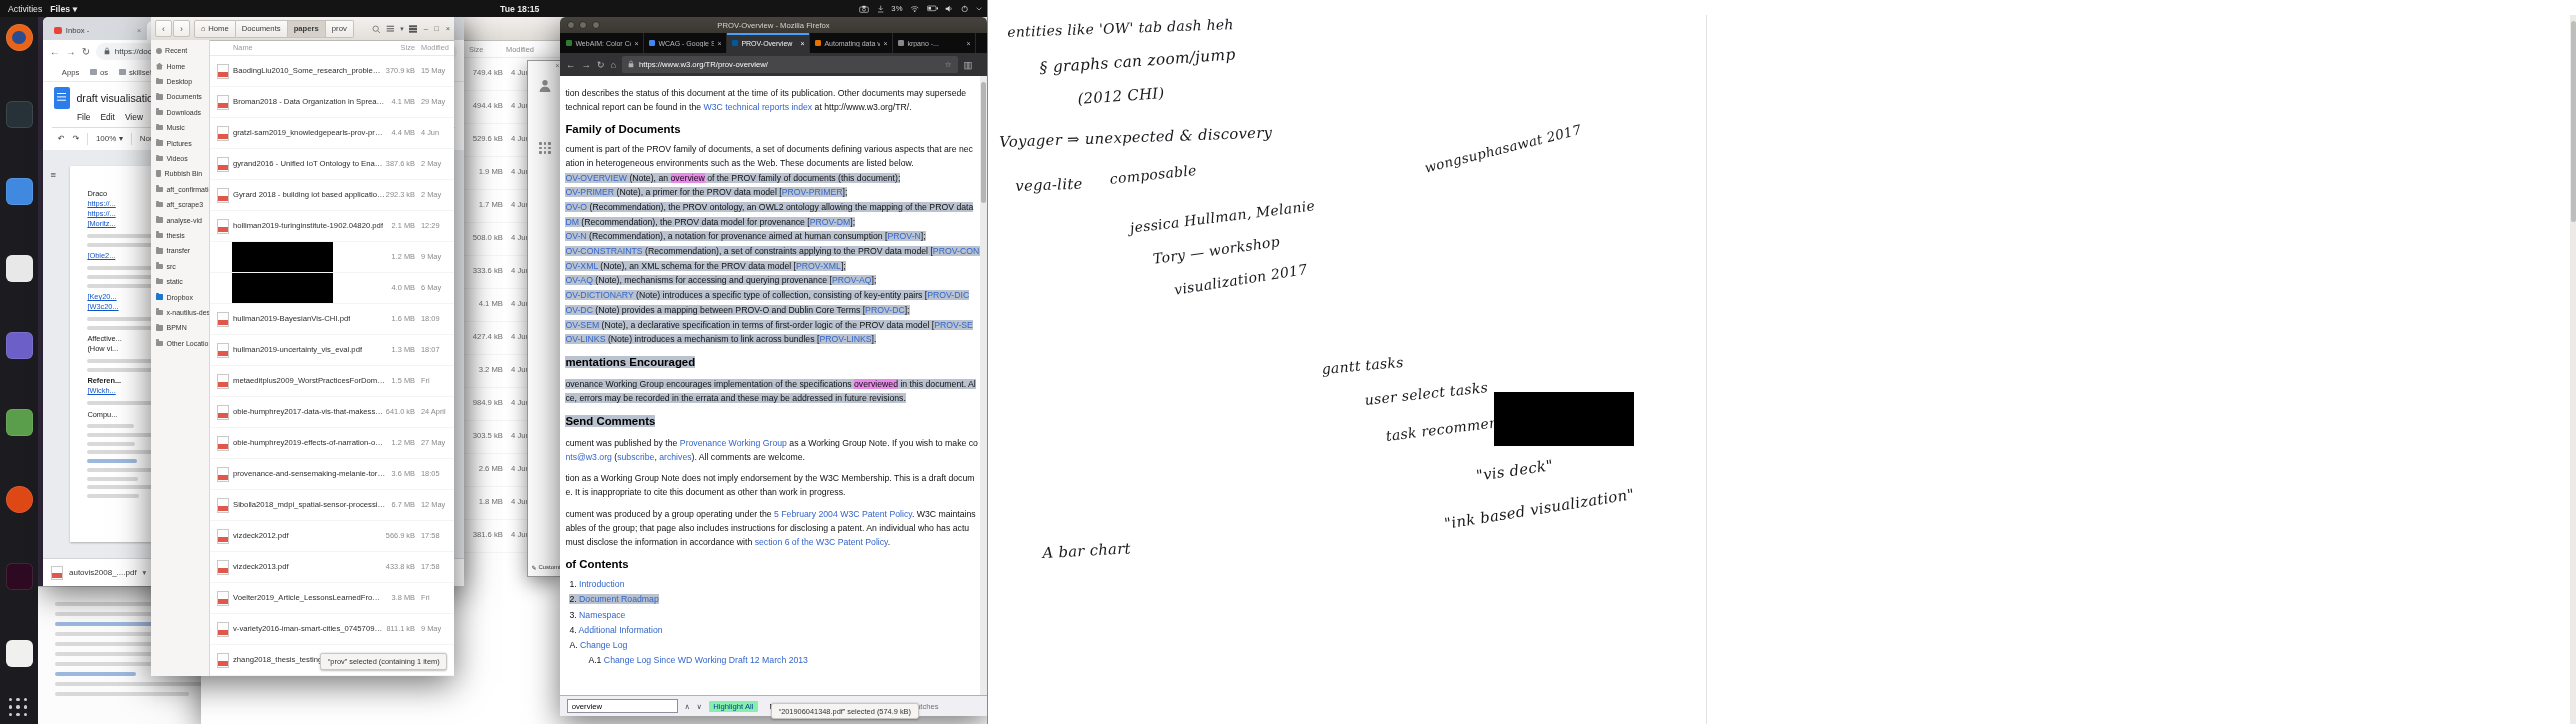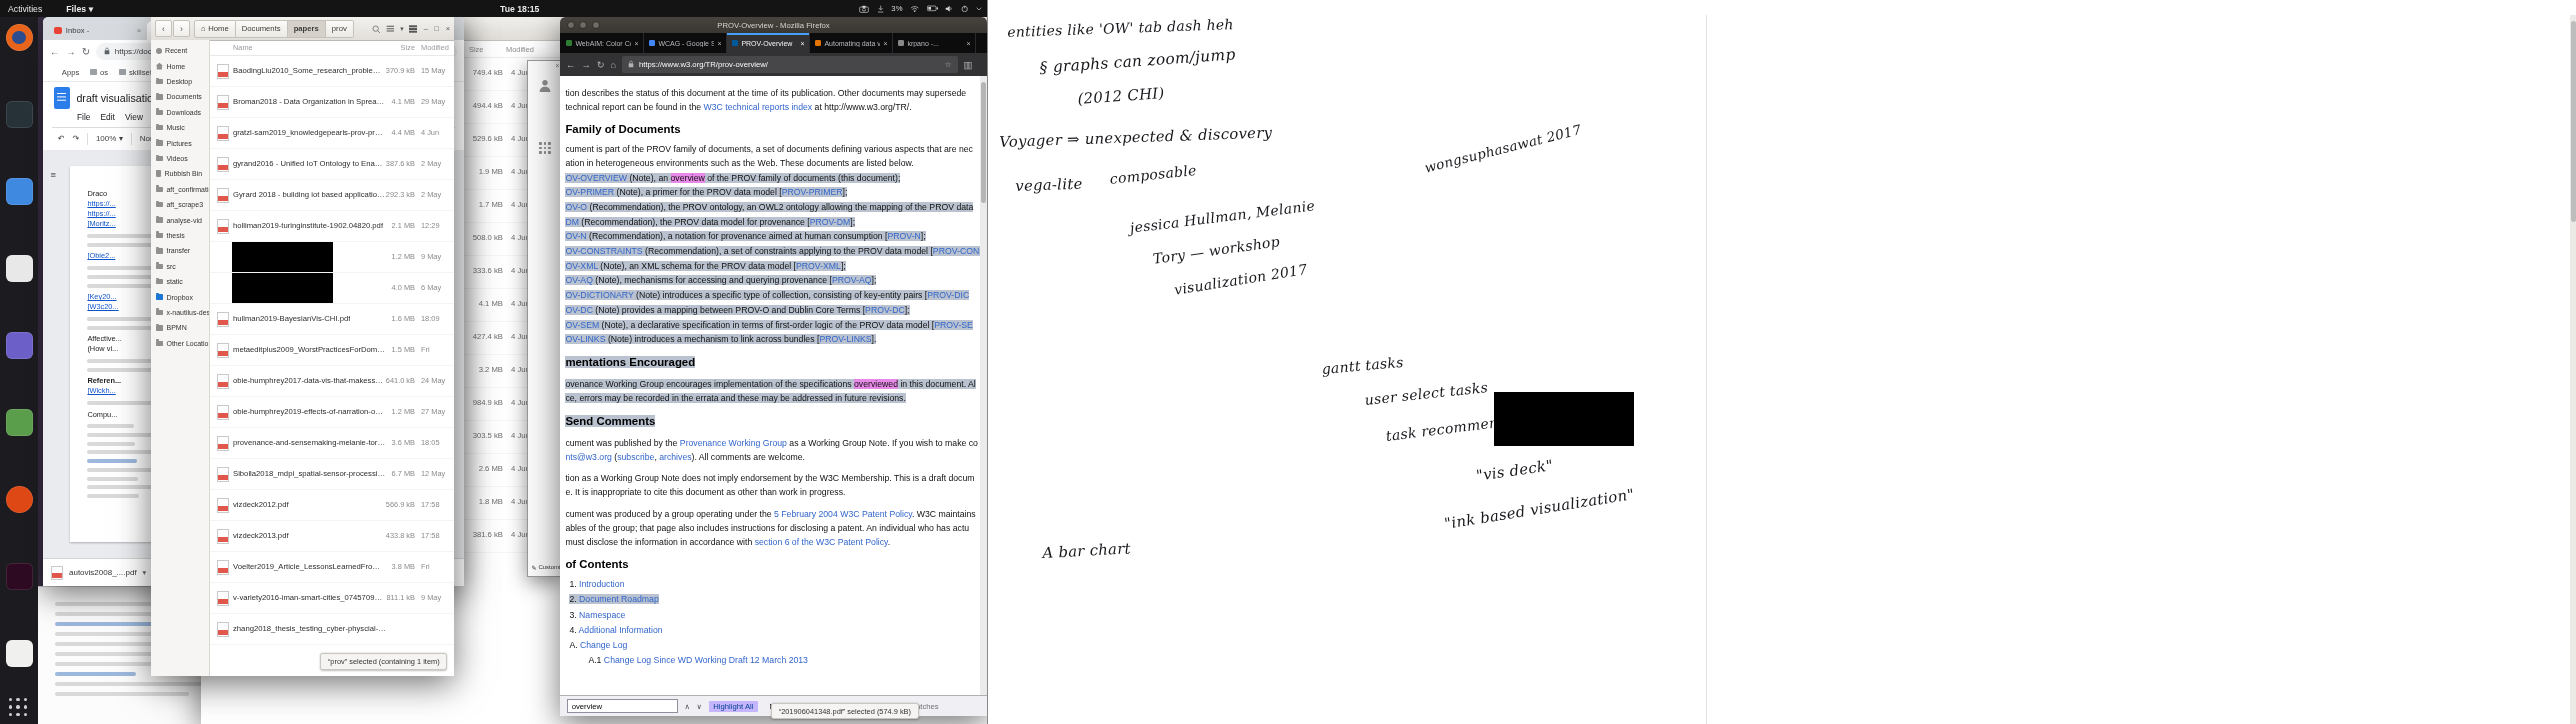--- a/index.html
+++ b/index.html
@@ -2,21 +2,21 @@
 <html style="font-size:10.7px"><head>
 <meta charset="utf-8">
 <style>
   html,body{margin:0;padding:0;background:#222;}
   .screen{position:relative;width:2576px;height:725px;overflow:hidden;background:#3a2f45;
           font-family:"Liberation Sans",sans-serif;}
 
   
   .topbar{position:absolute;left:0;top:0;width:987px;height:17.4px;background:#141414;color:#e8e8e8;
           font-size:8.7px;display:flex;align-items:center;z-index:50;}
-  .tb-left{display:flex;gap:24px;padding-left:8px;align-items:center;}
+  .tb-left{display:flex;gap:8px;padding-left:8px;align-items:center;}
   .tb-appmenu{display:flex;gap:2.7px;align-items:center;font-weight:bold;}
   .tb-clock{position:absolute;left:500px;font-weight:bold;}
   .tb-right{position:absolute;right:5.4px;display:flex;gap:7.4px;align-items:center;height:17.4px;}
   .tbi{display:flex;align-items:center;}
   .tbi-label{font-size:7.7px;color:#d8d8d8;}
 
   
   .dock{position:absolute;left:0;top:17.4px;width:38px;height:707px;background:rgba(26,26,30,.95);z-index:40;}
   .dock-icon{width:27px;height:27px;margin:6.7px auto 0;border-radius:6px;box-shadow:inset 0 0 0 0.7px rgba(255,255,255,.15);}
   .dock-icon{margin-bottom:50px;}
@@ -179,21 +179,21 @@
   .gap{margin-top:7.4px;}
   .sel-span{background:#b9c2ce;}
   .lnk{color:#3366cc;}
   .hl{background:#e789e7;}
   .fx-find{position:absolute;left:0;right:0;bottom:0;height:20px;background:#f0f0f4;border-top:0.7px solid #b1b1b3;
            display:flex;align-items:center;gap:6.7px;padding:0 6.7px;font-size:7.7px;color:#0c0c0d;}
   .find-input{width:101px;height:12px;border:0.7px solid #8f8f9d;background:#fff;font-size:7.7px;padding:0 4px;
               font-family:"Liberation Sans",sans-serif;}
   .find-chev{color:#4a4a4f;font-size:7.4px;}
   .find-toggle{padding:1.3px 4.7px;border-radius:1.3px;}
-  .find-toggle.on{background:#c4b5fd;color:#054096;}
+  .find-toggle.on{background:#86efac;color:#054096;}
   .find-matches{color:#737373;}
 
   
   .xournal{position:absolute;left:987px;top:0;width:1589px;height:725px;background:#fff;z-index:30;
            border-left:0.7px solid #888;}
   .xj-toolbar{height:14.8px;background:#d9d5d0;border-bottom:0.7px solid #aca8a2;display:flex;align-items:center;
               gap:4px;padding:0 4px;font-size:7.4px;color:#2e2e2e;position:relative;}
   .xj-spin{width:20px;height:10px;background:#fff;border:0.7px solid #9a968f;display:flex;align-items:center;
            justify-content:center;font-size:6.7px;}
   .xj-arrows{display:flex;flex-direction:column;font-size:4px;line-height:4px;color:#555;}
@@ -672,29 +672,35 @@
               <span class="f-mod" data-name="file-modified">6 May</span>
             </div>
             <div class="f-row" data-name="file-row">
               <span class="f-pdf" data-name="pdf-file-icon"></span>
               <span class="f-name" data-name="file-name">hullman2019-BayesianVis-CHI.pdf</span>
               <span class="f-size" data-name="file-size">1.6 MB</span>
               <span class="f-mod" data-name="file-modified">18:09</span>
             </div>
             <div class="f-row" data-name="file-row">
               <span class="f-pdf" data-name="pdf-file-icon"></span>
+              <span class="f-name" data-name="file-name">hullman2019-uncertainty_vis_eval.pdf</span>
+              <span class="f-size" data-name="file-size">1.3 MB</span>
+              <span class="f-mod" data-name="file-modified">18:07</span>
+            </div>
+            <div class="f-row" data-name="file-row">
+              <span class="f-pdf" data-name="pdf-file-icon"></span>
               <span class="f-name" data-name="file-name">metaeditplus2009_WorstPracticesForDomain-SpecificModeling.pdf</span>
               <span class="f-size" data-name="file-size">1.5 MB</span>
               <span class="f-mod" data-name="file-modified">Fri</span>
             </div>
             <div class="f-row" data-name="file-row">
               <span class="f-pdf" data-name="pdf-file-icon"></span>
               <span class="f-name" data-name="file-name">obie-humphrey2017-data-vis-that-makessense.pdf</span>
               <span class="f-size" data-name="file-size">641.0 kB</span>
-              <span class="f-mod" data-name="file-modified">24 May</span>
+              <span class="f-mod" data-name="file-modified">24 April</span>
             </div>
             <div class="f-row" data-name="file-row">
               <span class="f-pdf" data-name="pdf-file-icon"></span>
               <span class="f-name" data-name="file-name">obie-humphrey2019-effects-of-narration-on-memorability-of-vis.pdf</span>
               <span class="f-size" data-name="file-size">1.2 MB</span>
               <span class="f-mod" data-name="file-modified">27 May</span>
             </div>
             <div class="f-row" data-name="file-row">
               <span class="f-pdf" data-name="pdf-file-icon"></span>
               <span class="f-name" data-name="file-name">provenance-and-sensemaking-melanie-tory-dagrep_v008_i011_p035_18462.pdf</span>

